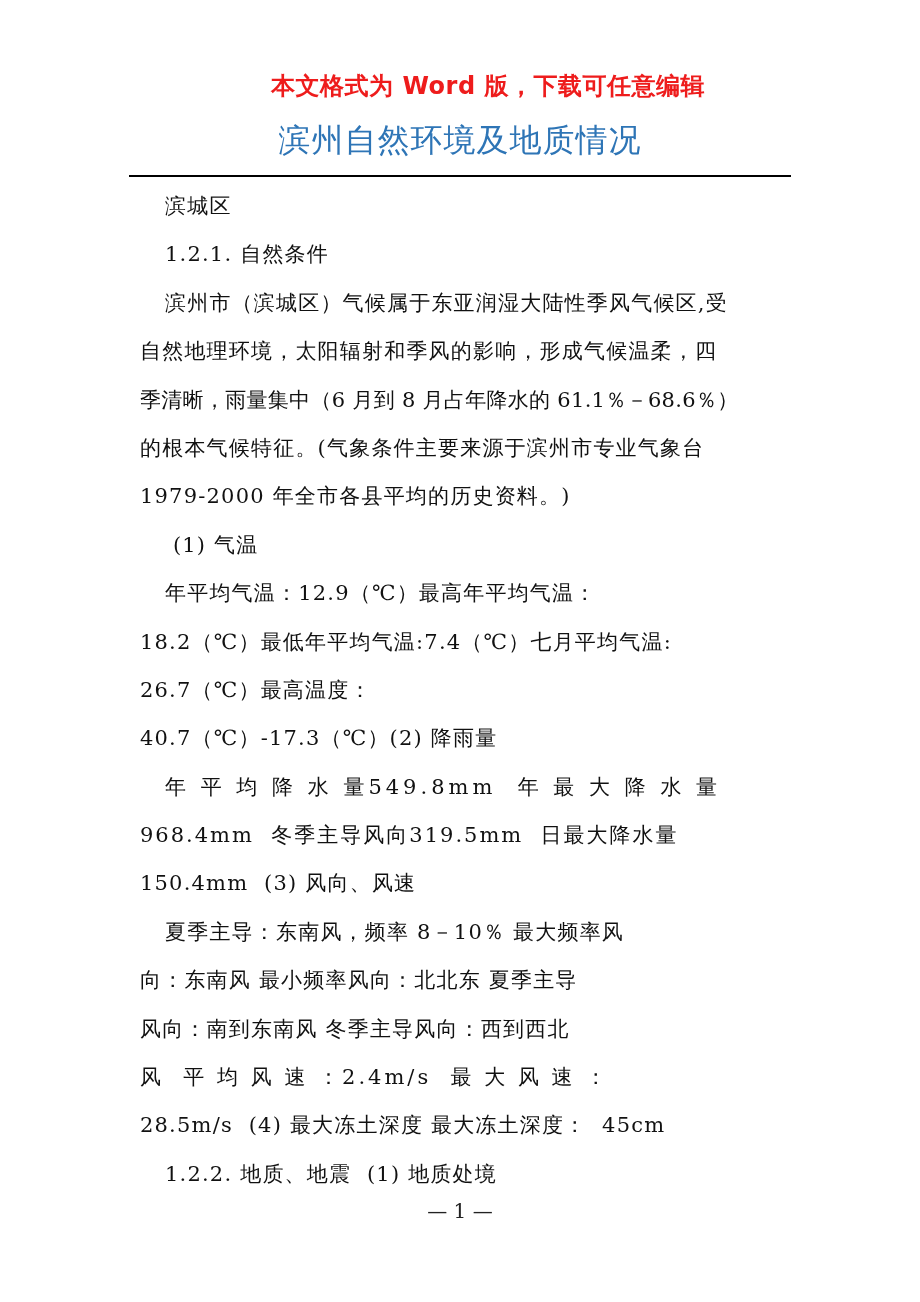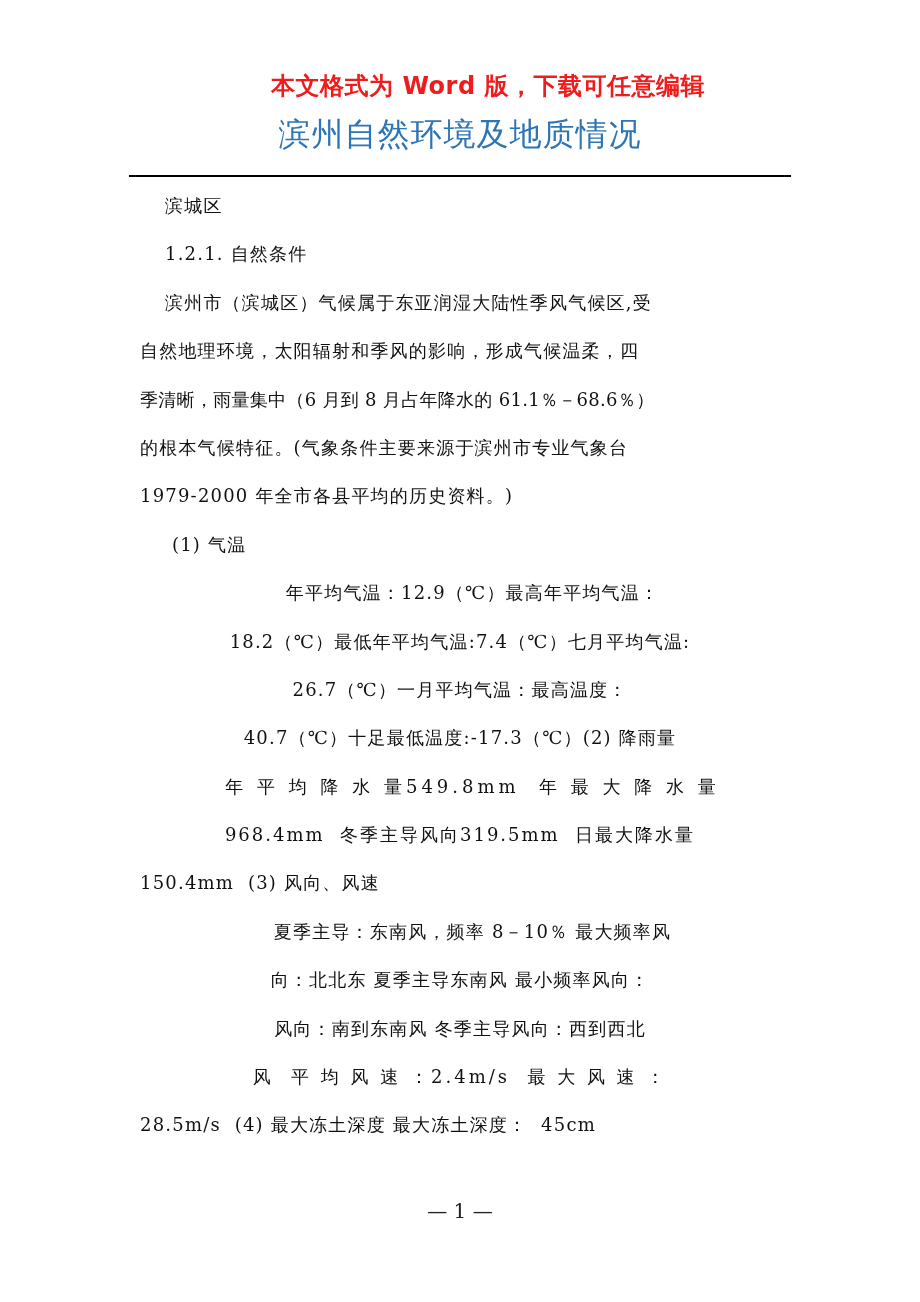--- a/index.html
+++ b/index.html
@@ -24,21 +24,21 @@
       font-family: "DejaVu Sans", "Liberation Sans", sans-serif;
       font-weight: bold;
       font-size: 24px;
       line-height: 36px;
       color: #ee1c1c;
       letter-spacing: 0.5px;
       margin-left: 28px;
     }
     .doc-title {
       position: absolute;
-      top: 110px;
+      top: 116px;
       left: 0;
       width: 920px;
       text-align: center;
       font-family: "DejaVu Sans", "Liberation Sans", sans-serif;
       font-size: 32px;
       line-height: 48px;
       color: #2e75b6;
       letter-spacing: 1px;
     }
     .rule {
@@ -51,28 +51,28 @@
     }
     .body-text {
       position: absolute;
       top: 182px;
       left: 140px;
       width: 640px;
     }
     .line {
       height: 48.4px;
       line-height: 48.4px;
-      font-size: 18px;
+      font-size: 21px;
       white-space: nowrap;
       letter-spacing: 1.2px;
       display: flex;
       align-items: center;
     }
     .line.indent { padding-left: 25px; }
-    .line.justify { justify-content: center; }
+    .line.justify { justify-content: flex-start; }
     .line .seg { white-space: pre; }
     .page-number {
       position: absolute;
       top: 1196px;
       left: 0;
       width: 920px;
       text-align: center;
       font-size: 20px;
       line-height: 30px;
       color: #222;
@@ -116,56 +116,57 @@
     <span class="seg">最高年平均气温：</span>
   </div>
   <div class="line justify">
     <span class="seg">18.2（℃）</span>
     <span class="seg">最低年平均气温:</span>
     <span class="seg">7.4（℃）</span>
     <span class="seg">七月平均气温:</span>
   </div>
   <div class="line justify">
     <span class="seg">26.7（℃）</span>
-    <span class="seg">一月平均气温：</span>
     <span class="seg">最高温度：</span>
   </div>
   <div class="line justify">
     <span class="seg">40.7（℃）</span>
-    <span class="seg">十足最低温度:</span>
     <span class="seg">-17.3（℃）</span>
     <span class="seg">(2) 降雨量</span>
   </div>
   <div class="line indent justify" style="letter-spacing:4px">
     <span class="seg">年 平 均 降 水 量</span>
     <span class="seg">549.8mm  年 最 大 降 水 量</span>
   </div>
   <div class="line justify" style="letter-spacing:2px">
     <span class="seg">968.4mm  冬季主导风向</span>
     <span class="seg">319.5mm  日最大降水量</span>
   </div>
   <div class="line">
     <span class="seg">150.4mm  (3) 风向、风速</span>
   </div>
   <div class="line indent justify">
     <span class="seg">夏季主导：</span>
     <span class="seg">东南风，频率 8－10％ 最大频率风</span>
   </div>
   <div class="line justify">
     <span class="seg">向：</span>
+    <span class="seg">东南风 最小频率风向：</span>
     <span class="seg">北北东 夏季主导</span>
-    <span class="seg">东南风 最小频率风向：</span>
   </div>
   <div class="line justify">
     <span class="seg">风向：</span>
     <span class="seg">南到东南风 冬季主导风向：</span>
     <span class="seg">西到西北</span>
   </div>
   <div class="line justify" style="letter-spacing:3px">
     <span class="seg">风  平 均 风 速 ：</span>
     <span class="seg">2.4m/s  最 大 风 速 ：</span>
   </div>
   <div class="line">
     <span class="seg">28.5m/s  (4) 最大冻土深度 最大冻土深度：  45cm</span>
   </div>
+  <div class="line indent">
+    <span class="seg">1.2.2. 地质、地震  (1) 地质处境</span>
+  </div>
 </div>
 
 <div class="page-number">— 1 —</div>
 
 </body></html>

